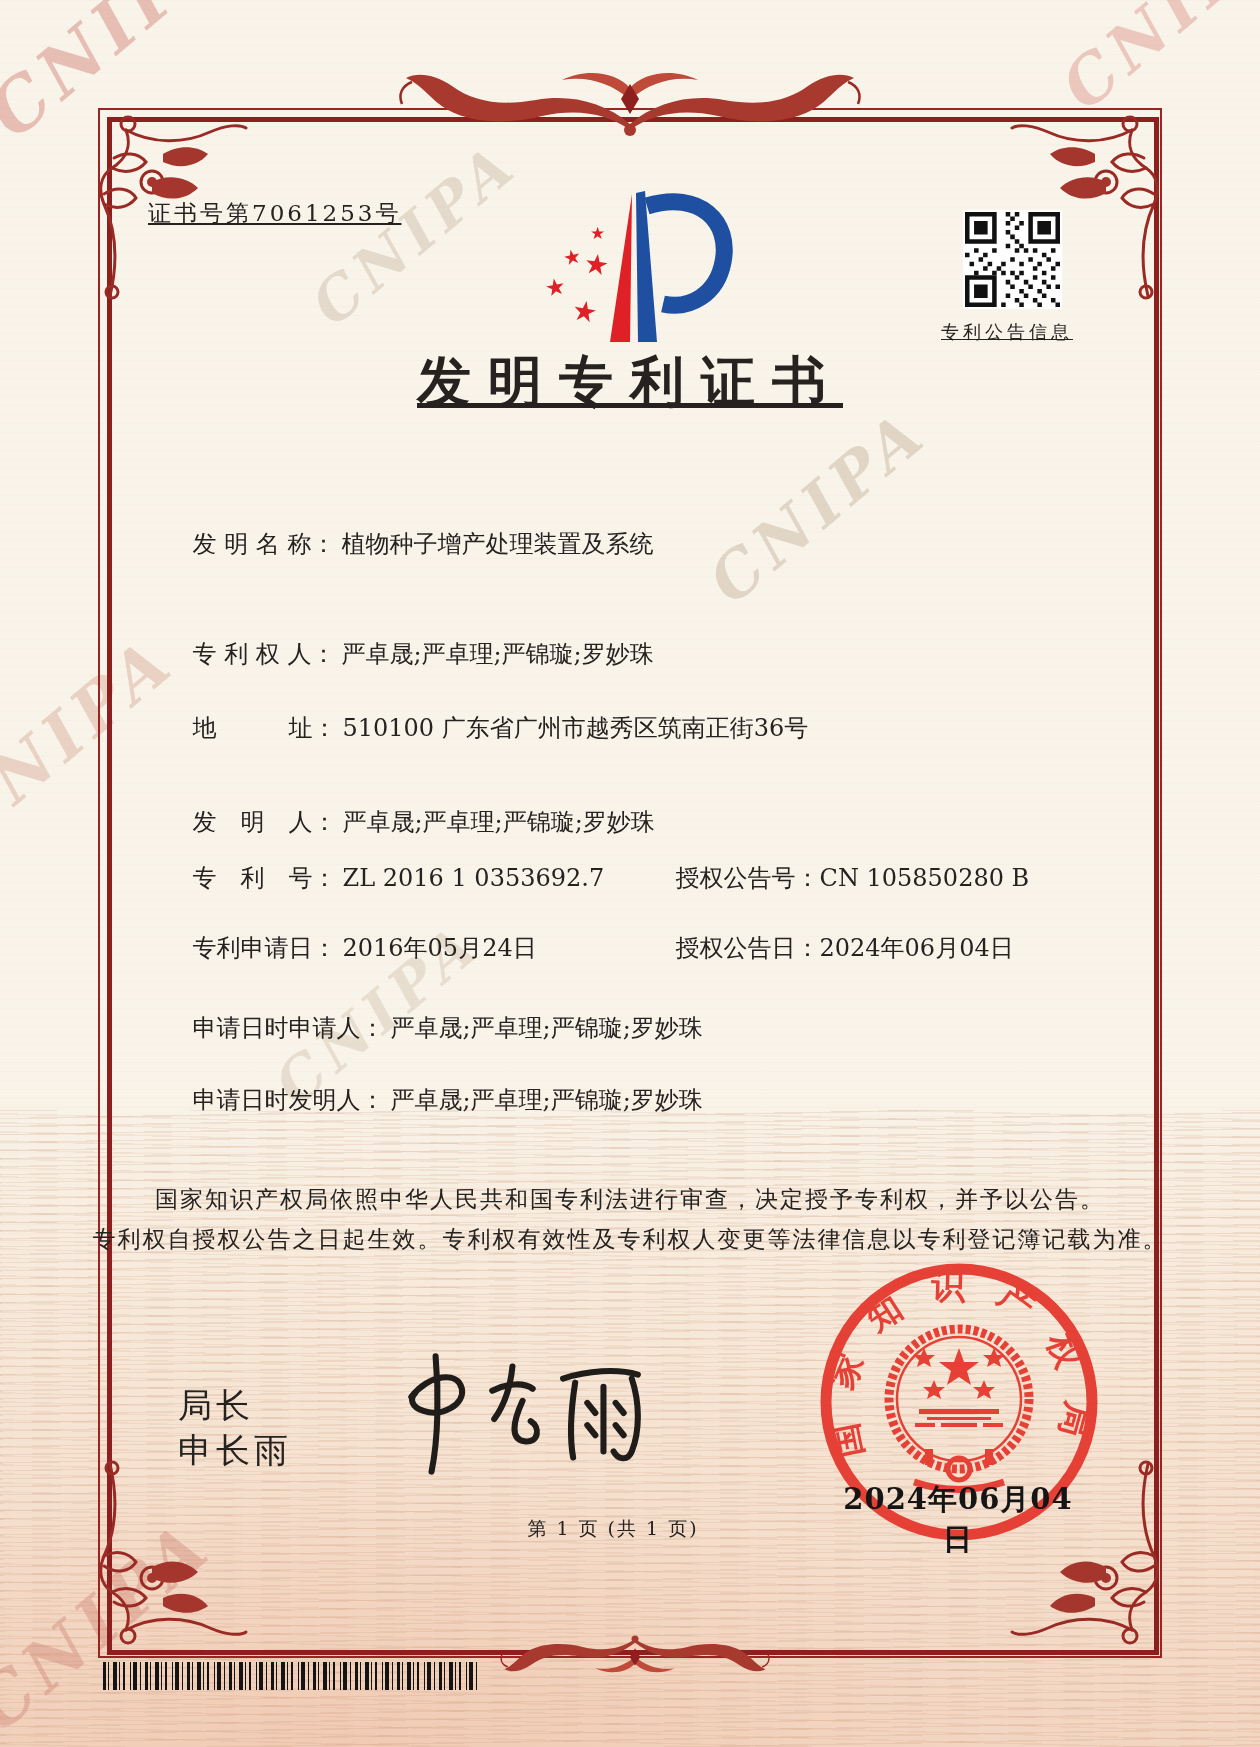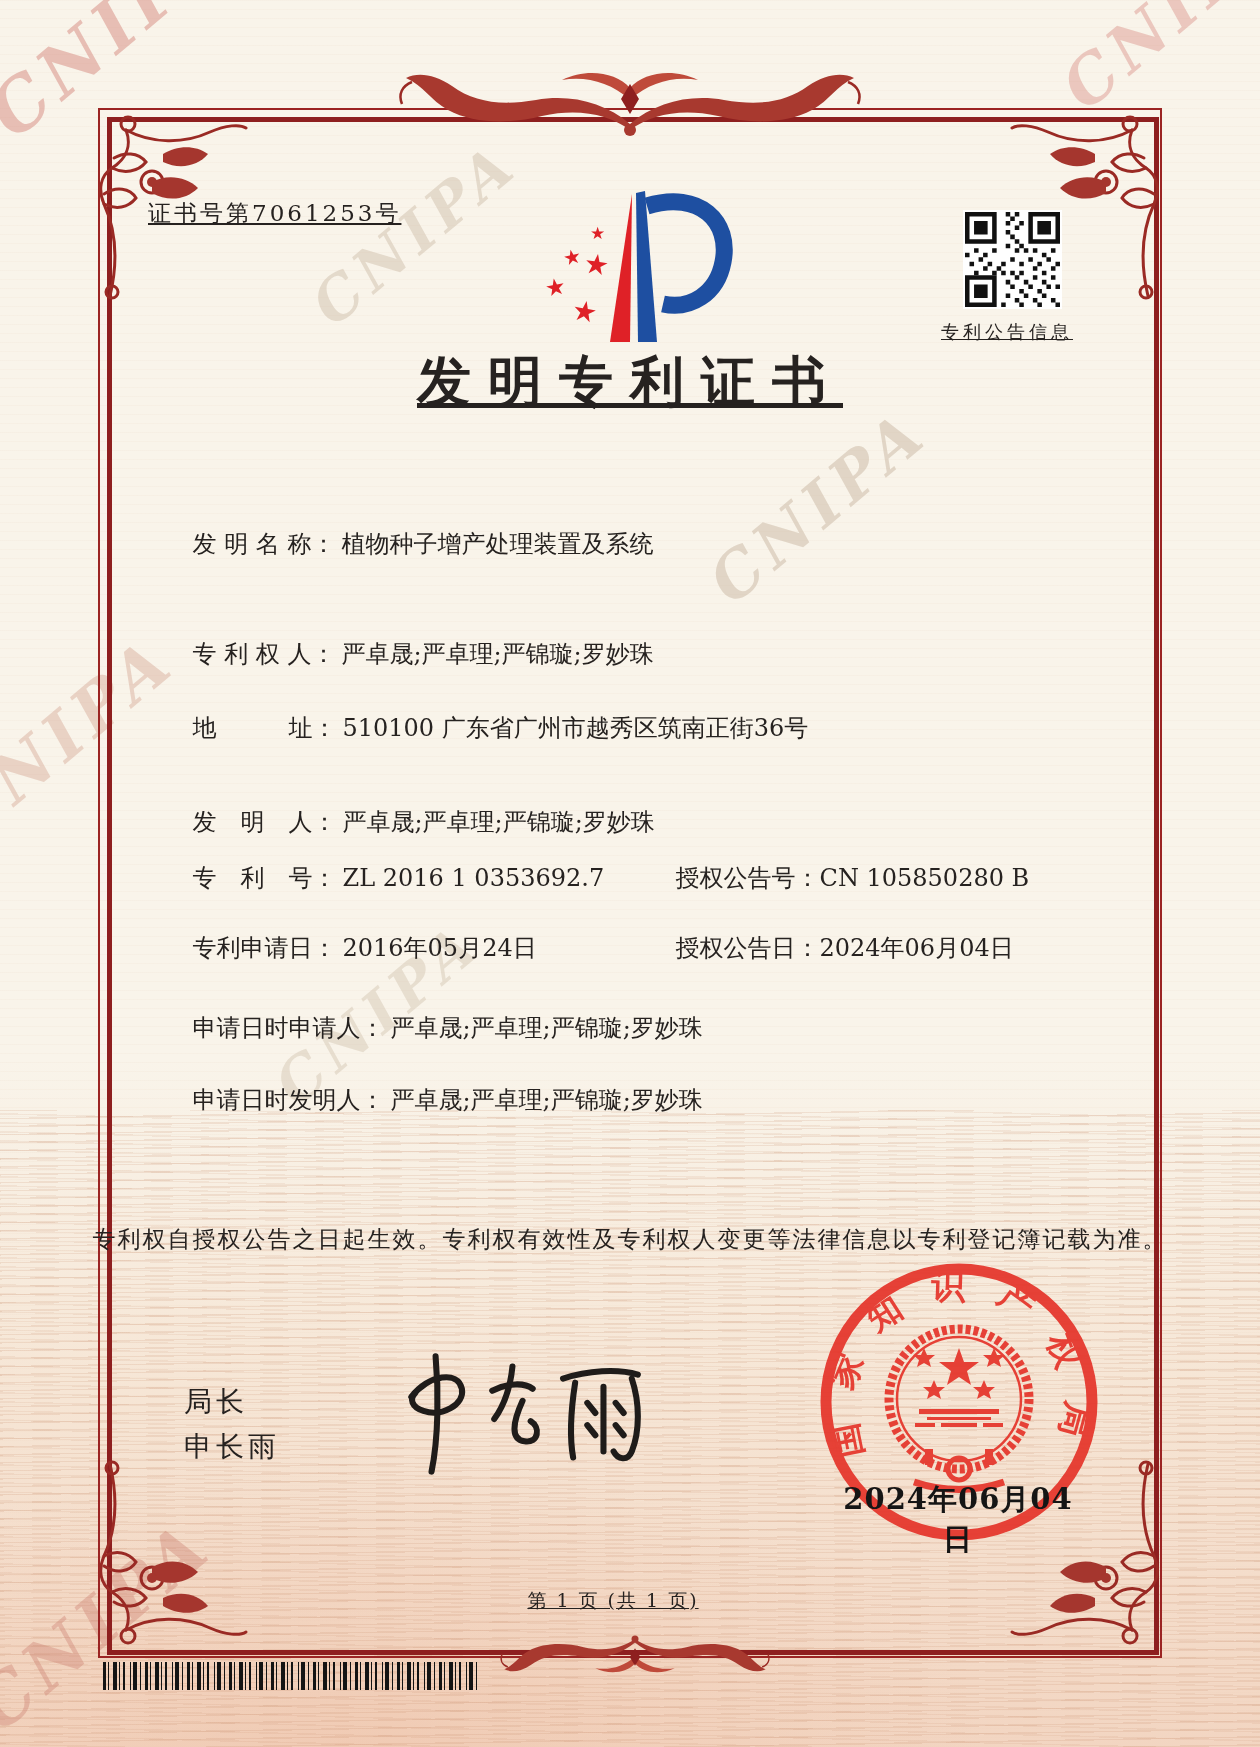--- a/index.html
+++ b/index.html
@@ -30,22 +30,22 @@
   .txt{position:absolute;z-index:5;white-space:pre;text-decoration:underline;}
   .cert-no{left:148px;top:198px;font-size:23px;letter-spacing:3px;}
   .qr-wrap{position:absolute;left:963px;top:210px;width:95px;height:95px;z-index:5;background:#fff;padding:2px;}
   .qr-caption{left:941px;top:320px;font-size:18px;letter-spacing:4px;}
   .title{left:0;top:346px;width:1260px;text-align:center;font-size:54px;font-weight:bold;letter-spacing:17px;}
   .row{position:absolute;left:162px;z-index:5;font-size:24px;white-space:pre;}
   .row .lab{display:inline-block;white-space:pre;}
   .row .val{margin-left:6px;white-space:pre;}
   .dual-right{position:absolute;left:645px;z-index:5;font-size:24px;white-space:pre;}
   .legal{position:absolute;left:0;width:1260px;text-align:center;z-index:5;font-size:23px;letter-spacing:2px;}
-  .signer{position:absolute;left:184px;z-index:5;font-size:28px;letter-spacing:4px;}
-  .footer{position:absolute;left:0;top:1588px;width:1226px;text-align:center;z-index:5;font-size:19px;letter-spacing:2px;text-decoration:underline;}
+  .signer{position:absolute;left:178px;z-index:5;font-size:34px;letter-spacing:4px;}
+  .footer{position:absolute;left:0;top:1516px;width:1226px;text-align:center;z-index:5;font-size:19px;letter-spacing:2px;}
   .seal-wrap{position:absolute;left:813px;top:1256px;width:292px;height:292px;z-index:6;opacity:0.93;}
   .seal-date{position:absolute;left:843px;top:1480px;width:230px;text-align:center;z-index:7;
     font-size:29px;font-weight:600;color:#151515;letter-spacing:1px;}
   .sig{position:absolute;left:383px;top:1338px;width:268px;height:152px;z-index:6;}
   .barcode{position:absolute;left:103px;top:1662px;width:374px;height:28px;z-index:5;
     background:repeating-linear-gradient(90deg,
       #141414 0 3px,transparent 3px 5px,
       #141414 5px 6px,transparent 6px 10px,
       #141414 10px 14px,transparent 14px 16px,
       #141414 16px 17px,transparent 17px 20px,
@@ -185,20 +185,21 @@
     <span class="lab">授权公告日：</span><span class="val">2024年06月04日</span>
   </div>
 
   <div class="row" style="top:984px;">
     <span class="lab">申请日时申请人：</span><span class="val">严卓晟;严卓理;严锦璇;罗妙珠</span>
   </div>
   <div class="row" style="top:1056px;">
     <span class="lab">申请日时发明人：</span><span class="val">严卓晟;严卓理;严锦璇;罗妙珠</span>
   </div>
 
+  <div class="legal" style="top:1184px;">国家知识产权局依照中华人民共和国专利法进行审查，决定授予专利权，并予以公告。</div>
   <div class="legal" style="top:1224px;">专利权自授权公告之日起生效。专利权有效性及专利权人变更等法律信息以专利登记簿记载为准。</div>
 
   <div class="signer" style="top:1383px;">局长</div>
   <div class="signer" style="top:1428px;">申长雨</div>
 
   <svg class="sig" viewBox="0 0 265 150">
     <g fill="none" stroke="#1f1c1a" stroke-width="6" stroke-linecap="round">
       <path d="M28 58 C 46 36 74 32 78 50 C 81 66 58 78 40 72 C 28 68 26 60 32 54"></path>
       <path d="M52 18 C 55 52 55 98 48 132"></path>
       <path d="M128 28 C 126 48 120 66 110 80"></path>

